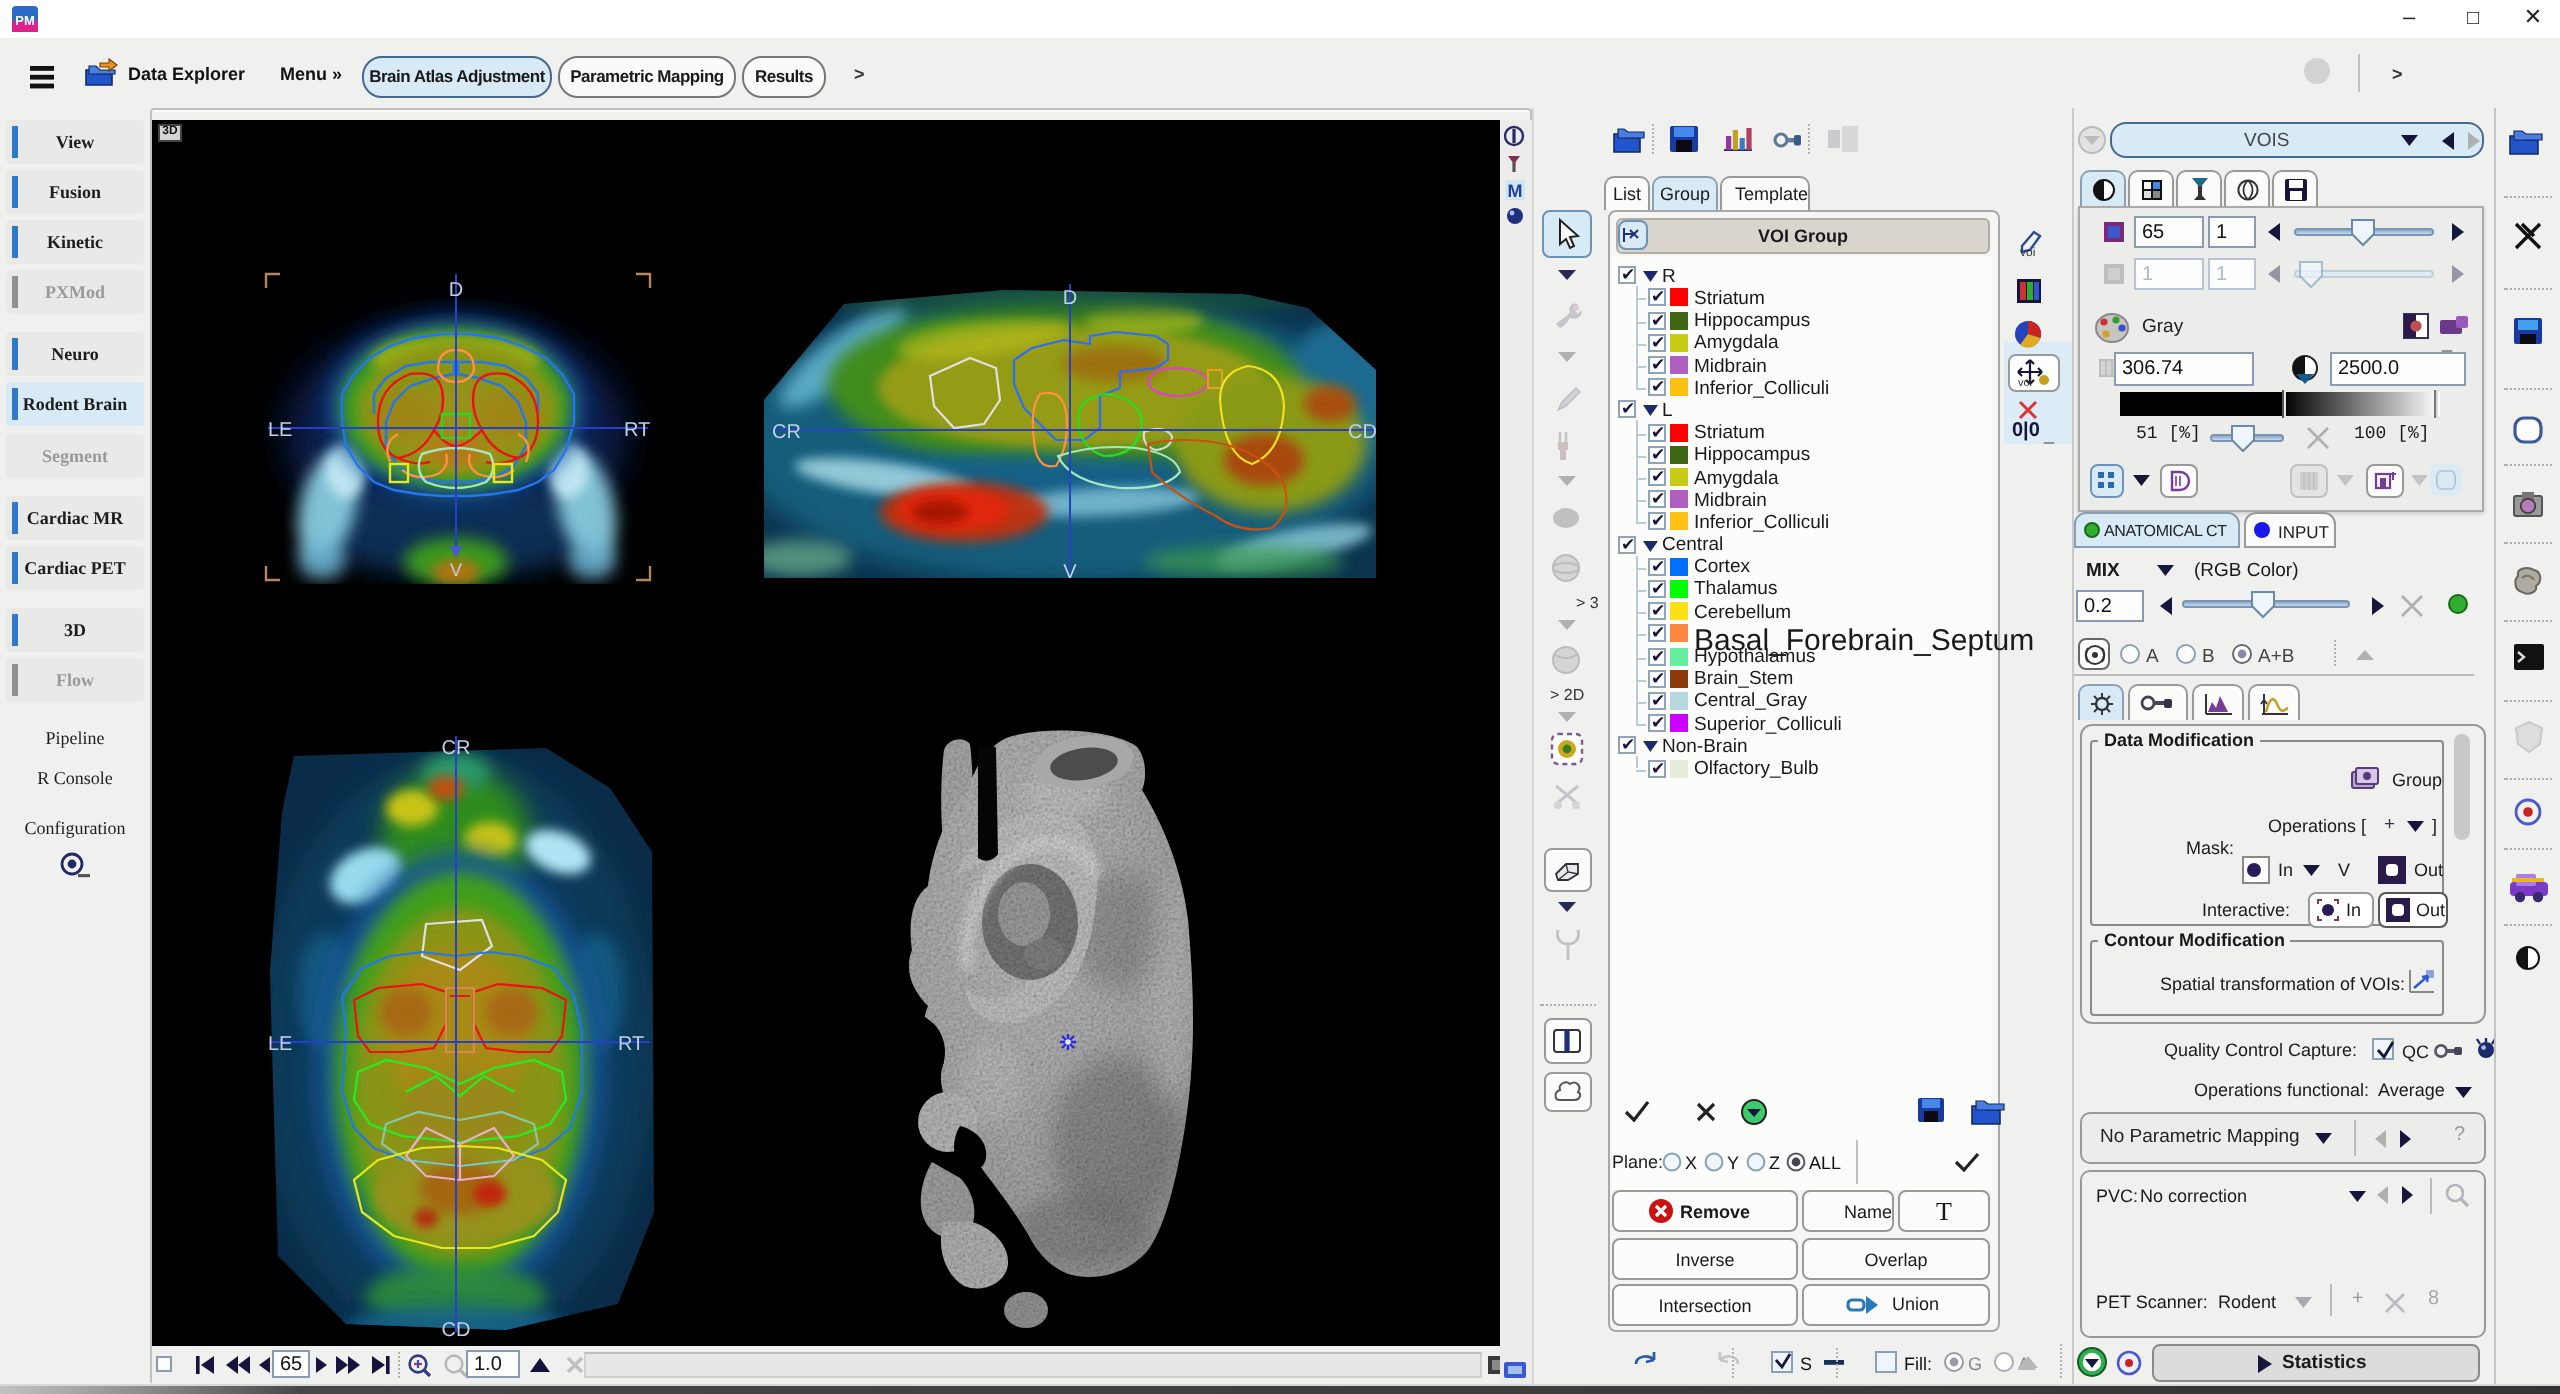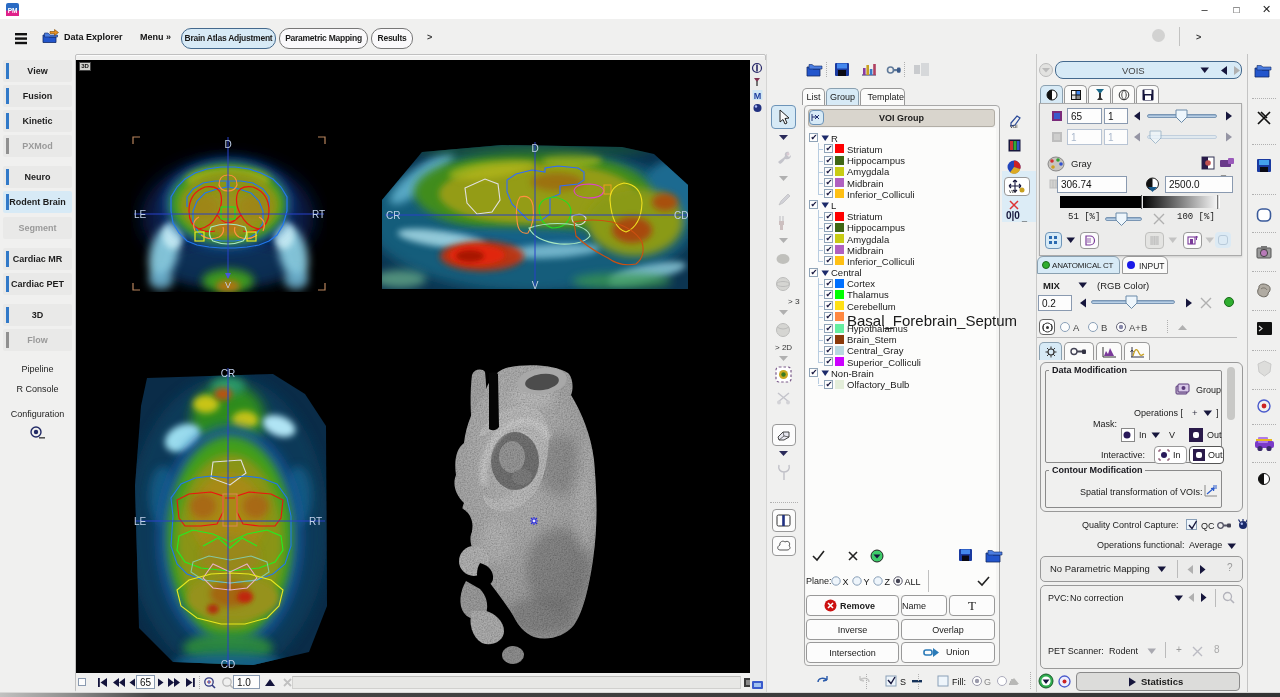--- a/index.html
+++ b/index.html
@@ -7,21 +7,21 @@
   font-family:"Liberation Sans", sans-serif; }
 .abs { position:absolute; }
 #stage { position:relative; width:1280px; height:697px; font-size:9px; color:#1a1a1a; }
 #titlebar { left:0; top:0; width:1280px; height:19px; background:#ffffff; }
 #titletext { left:23px; top:3.5px; font-size:11px; color:#0a0a14; white-space:nowrap; }
 .winbtn { top:3px; width:13px; height:13px; color:#222; font-size:11px; text-align:center; line-height:13px; }
 #menubar { left:0; top:19px; width:1280px; height:35px; background:#f0f0ef; }
 .tabbtn { top:9px; height:21px; border:1.4px solid #777; border-radius:10px; background:#faf9fb;
   font-size:8.5px; letter-spacing:-0.25px; font-weight:bold; color:#1a1a1a; text-align:center; line-height:18px; white-space:nowrap; }
 .tabsel { background:#d7eaf6; border:1.4px solid #44698d; }
-#sidebar { left:0; top:54px; width:93px; height:638px; background:#f0f0ef; }
+#sidebar { left:0; top:54px; width:93px; height:638px; background:#f0f0ef;font-family:Liberation Serif, serif; }
 .sbtn { left:3px; width:69px; height:22px; background:#e9e9e8; border-radius:2px; white-space:nowrap;
   font-size:9px; font-weight:bold; color:#1d1d1d; text-align:center; line-height:22px; }
 .sbtn .bar { position:absolute; left:3px; top:3px; width:3px; height:16px; background:#3179c8; }
 .sbtn.gray  { color:#9a9a9a; }
 .sbtn.gray .bar { background:#909090; }
 .sbtn.nobar { color:#9a9a9a; }
 .sbtn.sel { background:#d7eaf6; }
 .slabel { left:0px; width:75px; font-size:9px; color:#1d1d1d; text-align:center; }
 #imgpanel { left:75px; top:54px; width:691px; height:638px; background:#f0f0ef;
   border:1px solid #c0c0c0; border-radius:2px; box-shadow:inset 0 1px 0 #fbfbfb; }
@@ -638,21 +638,21 @@
     <svg class="abs" style="left:176px;top:521px" width="16" height="12">
         <path d="M2 6 L6 10 L13 2" fill="none" stroke="#222" stroke-width="1.6"></path>
       </svg>
 
     <div class="abs ibtn" style="left:6px;top:541px;width:93px;height:21px"></div>
     <svg class="abs" style="left:24px;top:545px" width="13" height="13">
         <circle cx="6.5" cy="6.5" r="6" fill="#cc1111"></circle>
         <path d="M4 4 L9 9 M9 4 L4 9" stroke="#fff" stroke-width="1.6"></path>
       </svg>
     <div class="abs t" style="left:40px;top:547px;font-size:9px;font-weight:bold">Remove</div>
-    <div class="abs ibtn" style="left:101px;top:541px;width:46px;height:21px;font-size:9px;text-align:left;line-height:20px">Name</div>
+    <div class="abs ibtn" style="left:101px;top:541px;width:46px;height:21px;font-size:9px;text-align:right;line-height:20px">Name</div>
     <div class="abs ibtn" style="left:149px;top:541px;width:46px;height:21px;font-size:13px;text-align:center;line-height:19px;font-family:'Liberation Serif',serif">T</div>
     <div class="abs ibtn" style="left:6px;top:565px;width:93px;height:21px;font-size:9px;text-align:center;line-height:20px">Inverse</div>
     <div class="abs ibtn" style="left:101px;top:565px;width:94px;height:21px;font-size:9px;text-align:center;line-height:20px">Overlap</div>
     <div class="abs ibtn" style="left:6px;top:588px;width:93px;height:21px;font-size:9px;text-align:center;line-height:20px">Intersection</div>
     <div class="abs ibtn" style="left:101px;top:588px;width:94px;height:21px"></div>
     <svg class="abs" style="left:123px;top:592px" width="20" height="13">
       <rect x="1" y="4" width="8" height="5" rx="2" fill="none" stroke="#2a7ab8" stroke-width="1.6"></rect>
       <path d="M10 2 L16 6.5 L10 11 Z" fill="#2a7ab8"></path>
     </svg>
     <div class="abs t" style="left:146px;top:593px;font-size:9px">Union</div>

